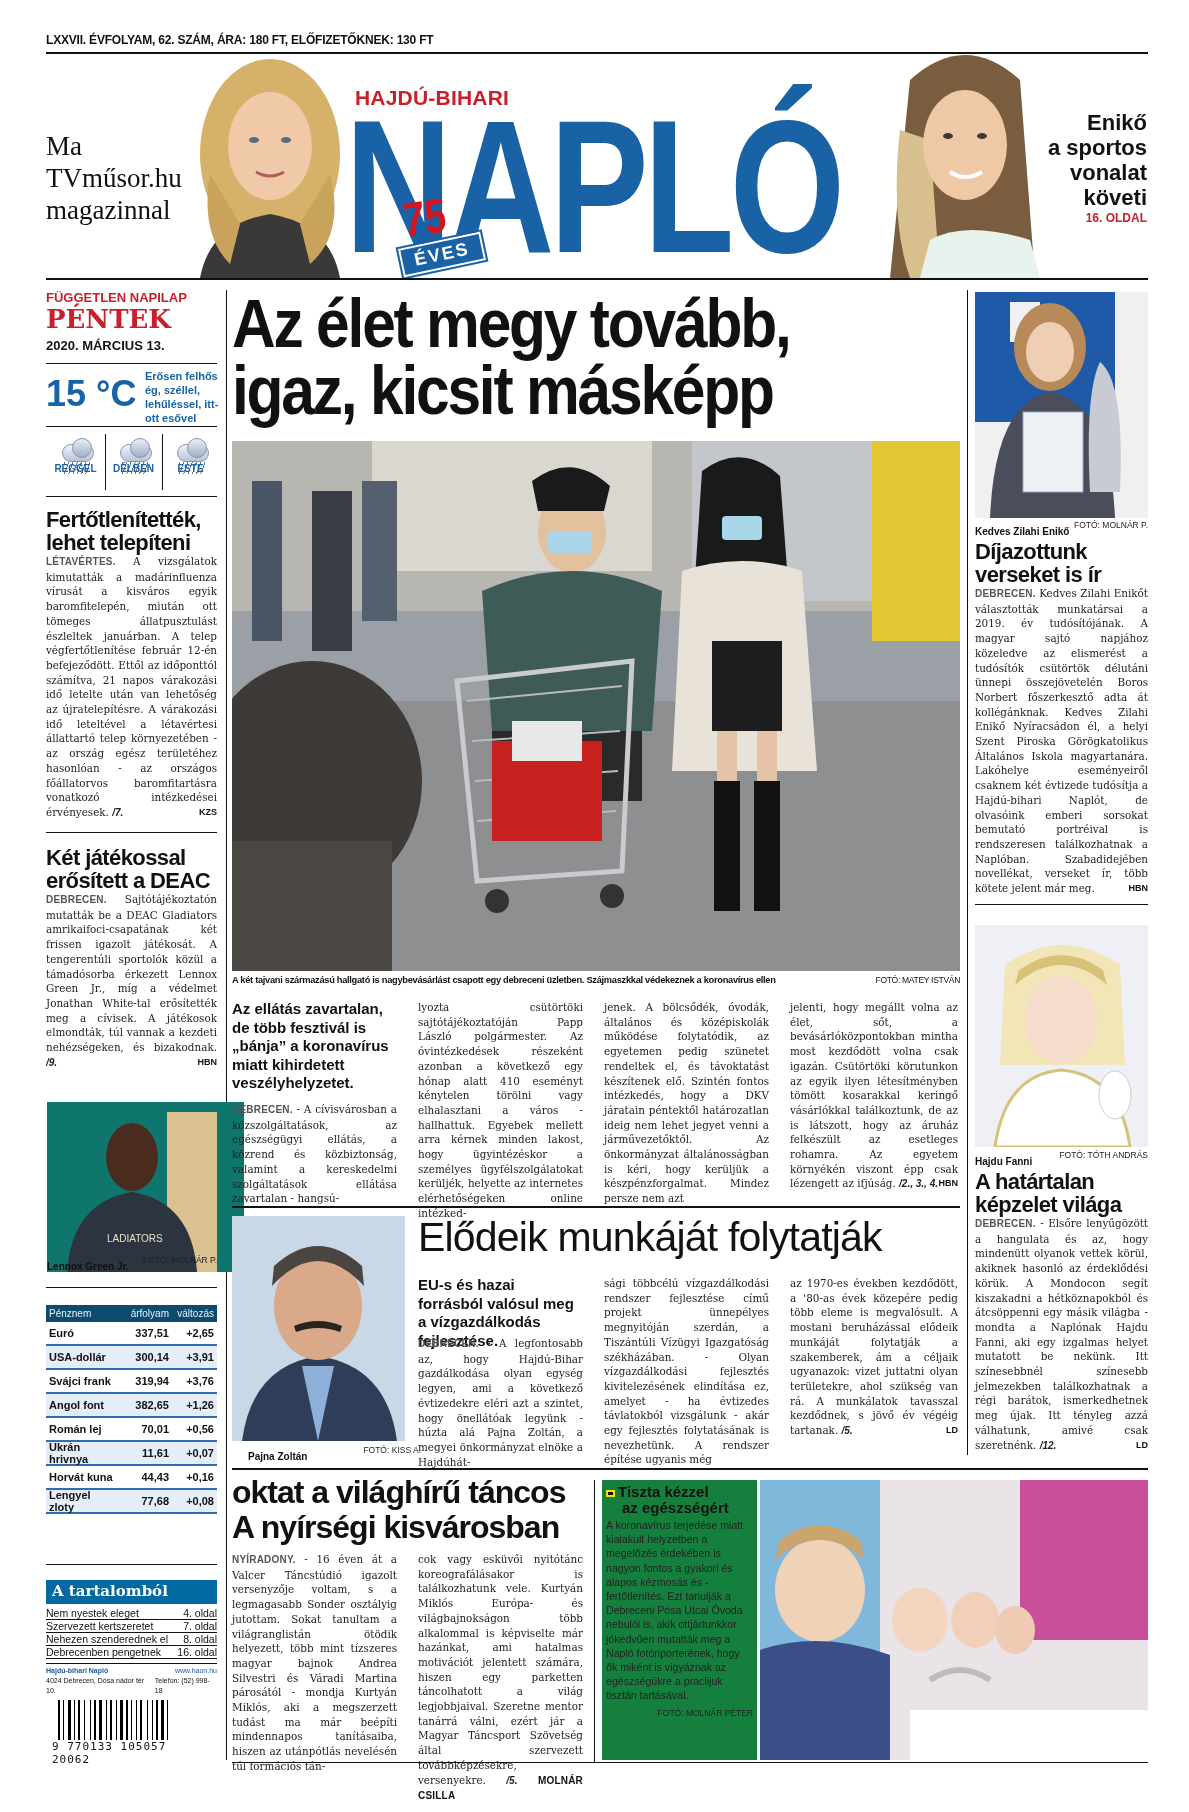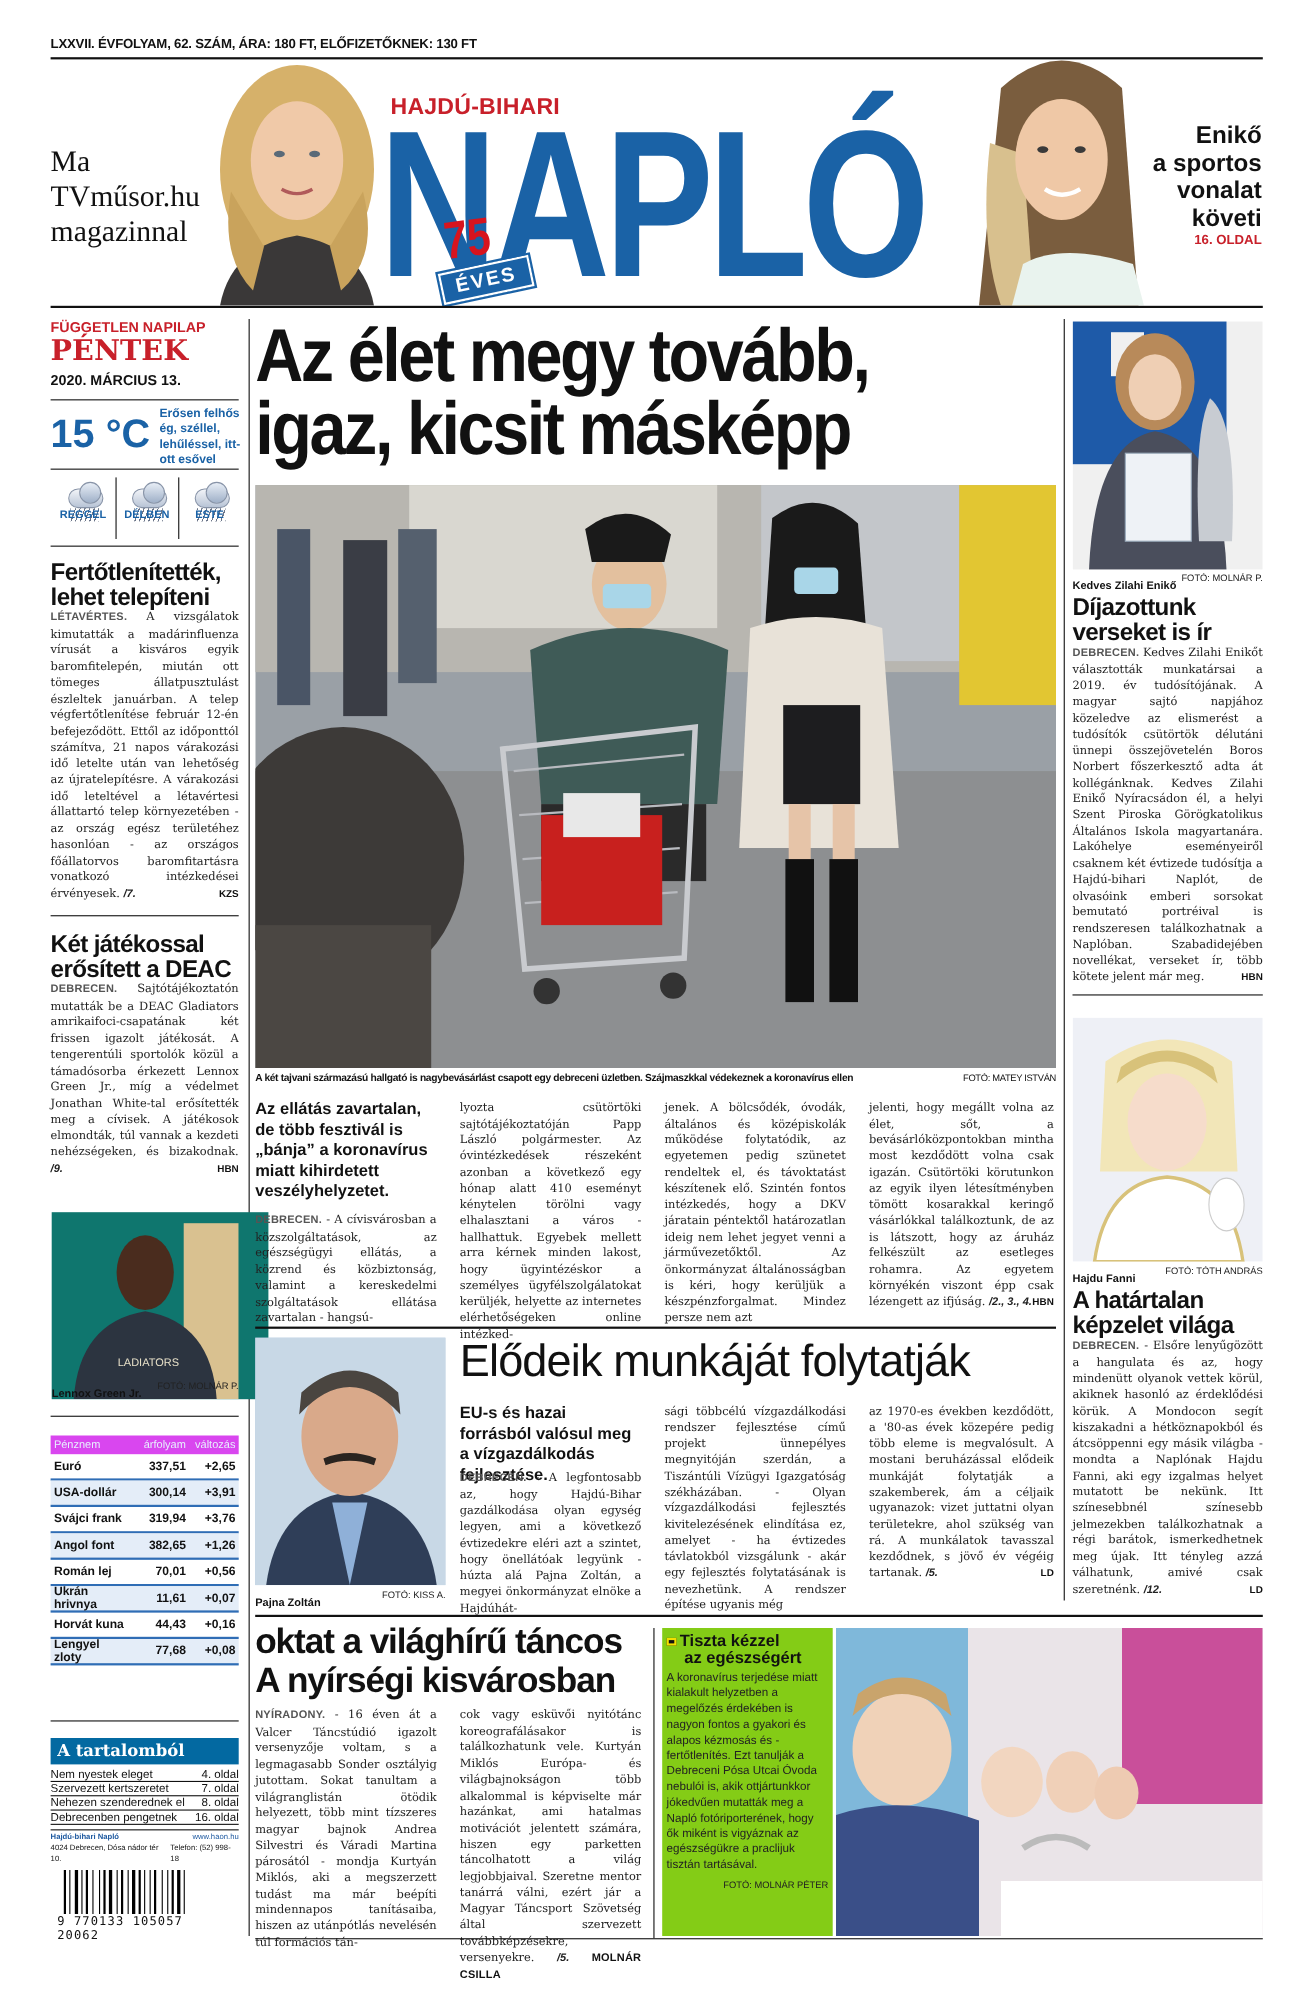--- a/index.html
+++ b/index.html
@@ -37,31 +37,31 @@
   .main-head { left: 232px; top: 290px; font-family: "Liberation Sans", sans-serif; font-weight: 900; font-size: 68px; line-height: 67px; letter-spacing: -2.5px; transform: scaleX(0.89); transform-origin: left top; }
   .main-caption { left: 232px; top: 975px; width: 728px; font-family: "Liberation Sans", sans-serif; font-size: 9.3px; font-weight: bold; letter-spacing: -0.3px; }
   .main-caption .foto { float: right; font-weight: normal; font-size: 8.5px; }
   .sub-head { font-family: "Liberation Sans", sans-serif; font-weight: bold; font-size: 15px; line-height: 18.5px; }
   .col { position: absolute; }
   .table-box { left: 46px; top: 1305px; width: 171px; }
   .tb-head { background: #1f4d94; color: #fff; height: 52px; position: relative; }
   .tb-head .t { position: absolute; left: 3px; top: 2px; font-family: "DejaVu Serif", serif; font-weight: bold; font-size: 16px; }
   .tb-head .d { position: absolute; left: 3px; top: 22px; font-family: "Liberation Sans", sans-serif; font-size: 10px; }
   .coin { position: absolute; right: 3px; top: 2px; width: 24px; height: 24px; border-radius: 50%; background: radial-gradient(#f6e7a8, #c9a33e); border: 1px solid #fff; }
-  .tb-cols { background: #d946ef; color: #e8f0ff; display: flex; font-family: "Liberation Sans", sans-serif; font-size: 10px; height: 17px; align-items: center; padding: 0 3px; }
+  .tb-cols { background: #0c4a6e; color: #e8f0ff; display: flex; font-family: "Liberation Sans", sans-serif; font-size: 10px; height: 17px; align-items: center; padding: 0 3px; }
   .tb-row { display: flex; font-family: "Liberation Sans", sans-serif; font-weight: bold; font-size: 11px; height: 24px; align-items: center; padding: 0 3px; border-bottom: 2px solid #2f6db5; }
   .tb-row:nth-child(even) { background: #e4edf8; }
   .c1 { width: 68px; } .c2 { width: 52px; text-align: right; } .c3 { flex: 1; text-align: right; }
   .tart-head { left: 46px; top: 1580px; width: 171px; height: 24px; background: #0369a1; color: #fff; font-family: "DejaVu Serif", serif; font-weight: bold; font-size: 15px; padding: 2px 6px; }
   .tart-row { position: absolute; left: 46px; width: 171px; font-family: "Liberation Sans", sans-serif; font-size: 10.5px; border-bottom: 1px solid #111; height: 13px; line-height: 13px; display: flex; justify-content: space-between; }
   .footer-info { left: 46px; top: 1666px; width: 171px; font-family: "Liberation Sans", sans-serif; font-size: 7px; line-height: 10px; }
   .footer-info .blue { color: #1f5aa0; }
   .barcode { left: 52px; top: 1700px; width: 150px; height: 45px; }
   .bar-digits { left: 52px; top: 1740px; width: 150px; font-family: "DejaVu Sans Mono", monospace; font-size: 11px; letter-spacing: 1px; }
-  .tiszta-box { left: 602px; top: 1480px; width: 155px; height: 280px; background: #84cc16; }
+  .tiszta-box { left: 602px; top: 1480px; width: 155px; height: 280px; background: #15803d; }
   .tiszta-head { font-family: "Liberation Sans", sans-serif; font-weight: 900; font-size: 15px; line-height: 16px; padding: 4px 4px 2px 4px; }
   .tiszta-head .sq { display: inline-block; width: 9px; height: 7px; background: #111; border: 2px solid #f3e000; margin-right: 3px; vertical-align: middle; }
   .tiszta-body { font-family: "Liberation Sans", sans-serif; font-size: 10.6px; line-height: 14.2px; padding: 0 4px; color: #222; }
 </style>
 </head>
 <body>
 
 <div class="abs topline sans">LXXVII. ÉVFOLYAM, 62. SZÁM, ÁRA: 180 FT, ELŐFIZETŐKNEK: 130 FT</div>
 <div class="rule" style="left:46px; top:52px; width:1102px; height:1.5px;"></div>
 
@@ -325,21 +325,21 @@
 <div class="photo" style="left:232px; top:1216px; width:173px; height:225px; background:#b9cde0;">
   <svg width="173" height="225" viewBox="0 0 173 225">
     <rect width="173" height="225" fill="#c8d8e6"></rect>
     <path d="M10 225 Q20 150 86 140 Q155 150 165 225 Z" fill="#2f3e58"></path>
     <path d="M70 150 L86 225 L102 150 Z" fill="#8fb0d8"></path>
     <ellipse cx="86" cy="90" rx="44" ry="54" fill="#d9a98a"></ellipse>
     <path d="M40 70 Q86 20 132 70 L130 50 Q86 10 42 50 Z" fill="#4a4540"></path>
     <path d="M62 110 Q86 100 110 110 L108 116 Q86 108 64 116 Z" fill="#2a2420"></path>
   </svg>
 </div>
-<div class="col" style="left:232px; top:1445px; width:173px;">
+<div class="col" style="left:248px; top:1445px; width:173px;">
   <span class="caption-name">Pajna Zoltán</span>
   <span class="caption-foto">FOTÓ: KISS A.</span>
 </div>
 <div class="abs sans" style="left:418px; top:1212px; font-size:41px; line-height:50px; letter-spacing:-0.8px;">Elődeik munkáját folytatják</div>
 <div class="col sub-head" style="left:418px; top:1276px; width:165px;">EU-s és hazai forrásból valósul meg a vízgazdálkodás fejlesztése.</div>
 <div class="col body-text" style="left:418px; top:1336px; width:165px;">
   <span class="dateline">DEBRECEN.</span>
   <span>- A legfontosabb az, hogy Hajdú-Bihar gazdálkodása olyan egység legyen, ami a következő évtizedekre eléri azt a szintet, hogy önellátóak legyünk - húzta alá Pajna Zoltán, a megyei önkormányzat elnöke a Hajdúhát-</span>
 </div>
 <div class="col body-text" style="left:604px; top:1276px; width:165px;">sági többcélú vízgazdálkodási rendszer fejlesztése című projekt ünnepélyes megnyitóján szerdán, a Tiszántúli Vízügyi Igazgatóság székházában. - Olyan vízgazdálkodási fejlesztés kivitelezésének elindítása ez, amelyet - ha évtizedes távlatokból vizsgálunk - akár egy fejlesztés folytatásának is nevezhetünk. A rendszer építése ugyanis még</div>

